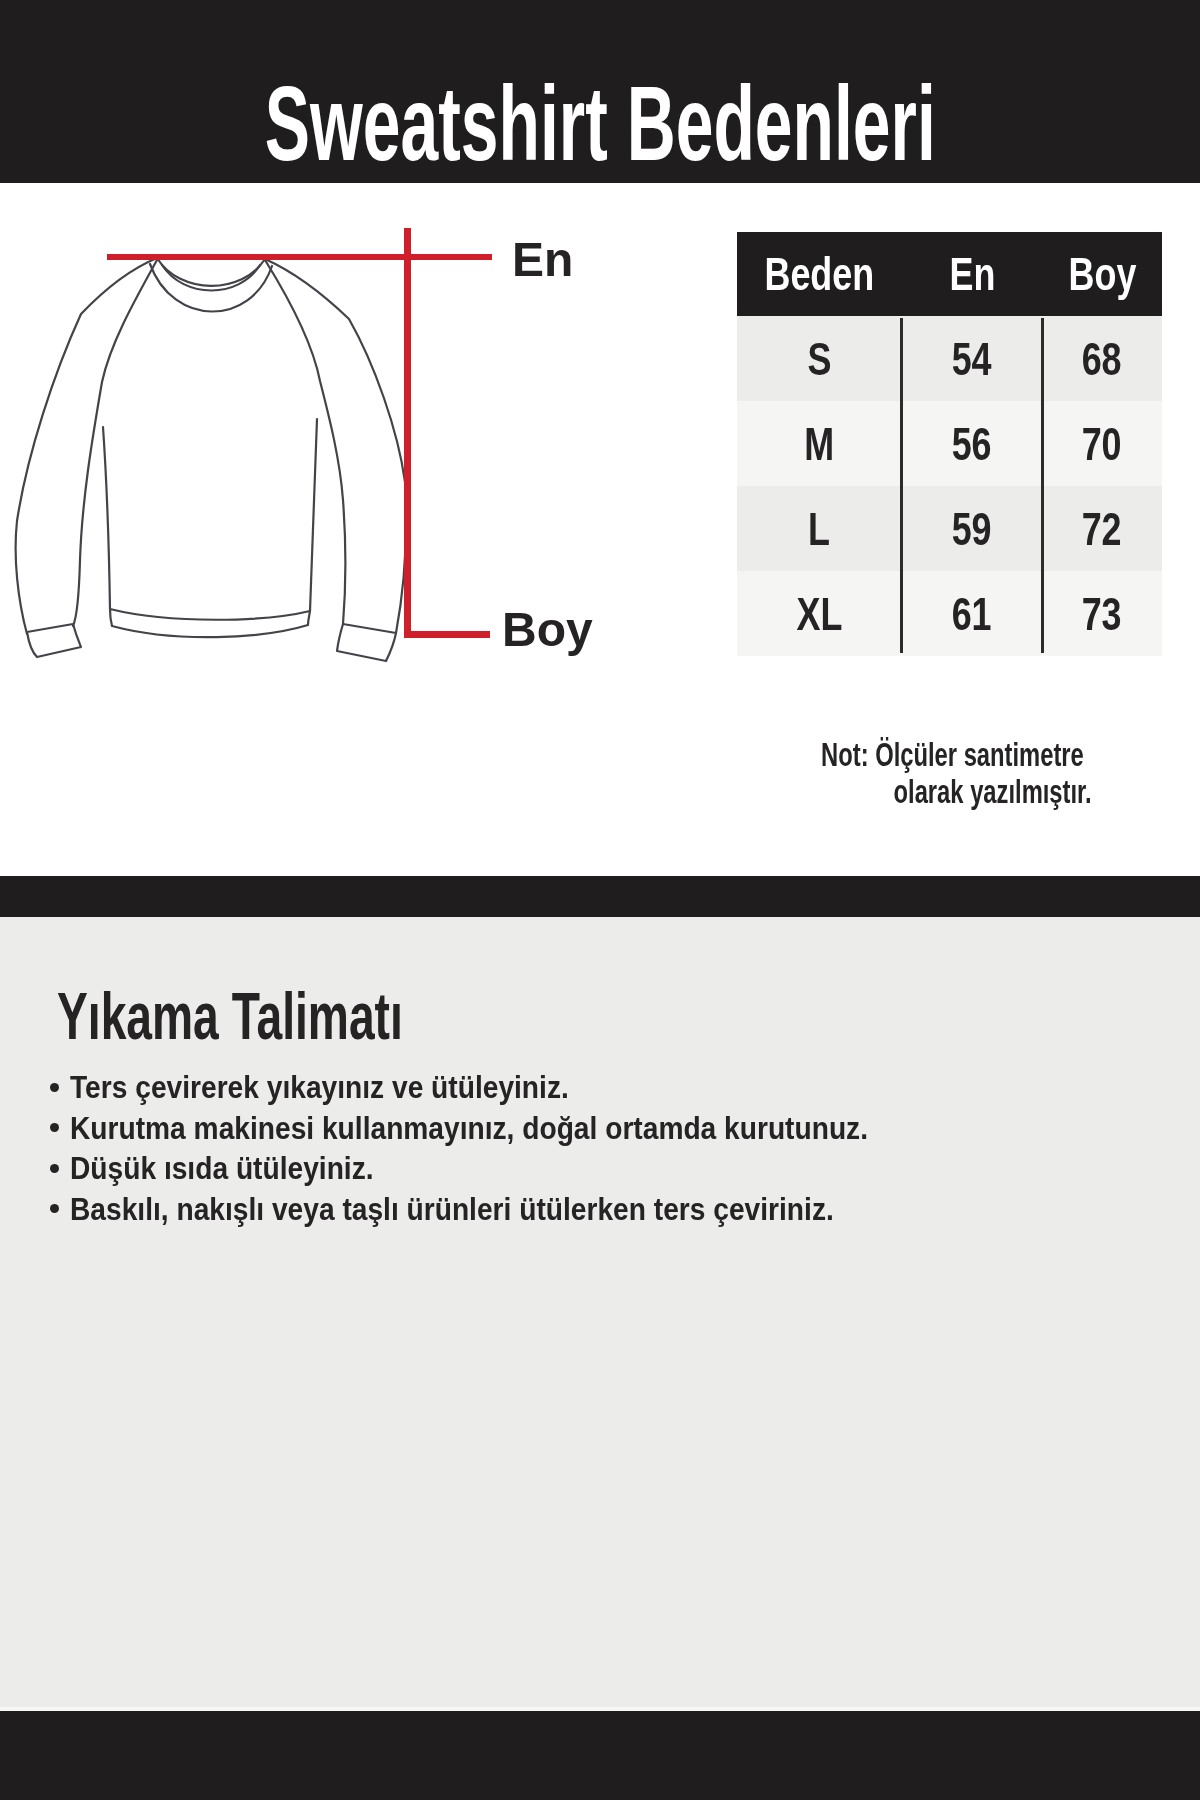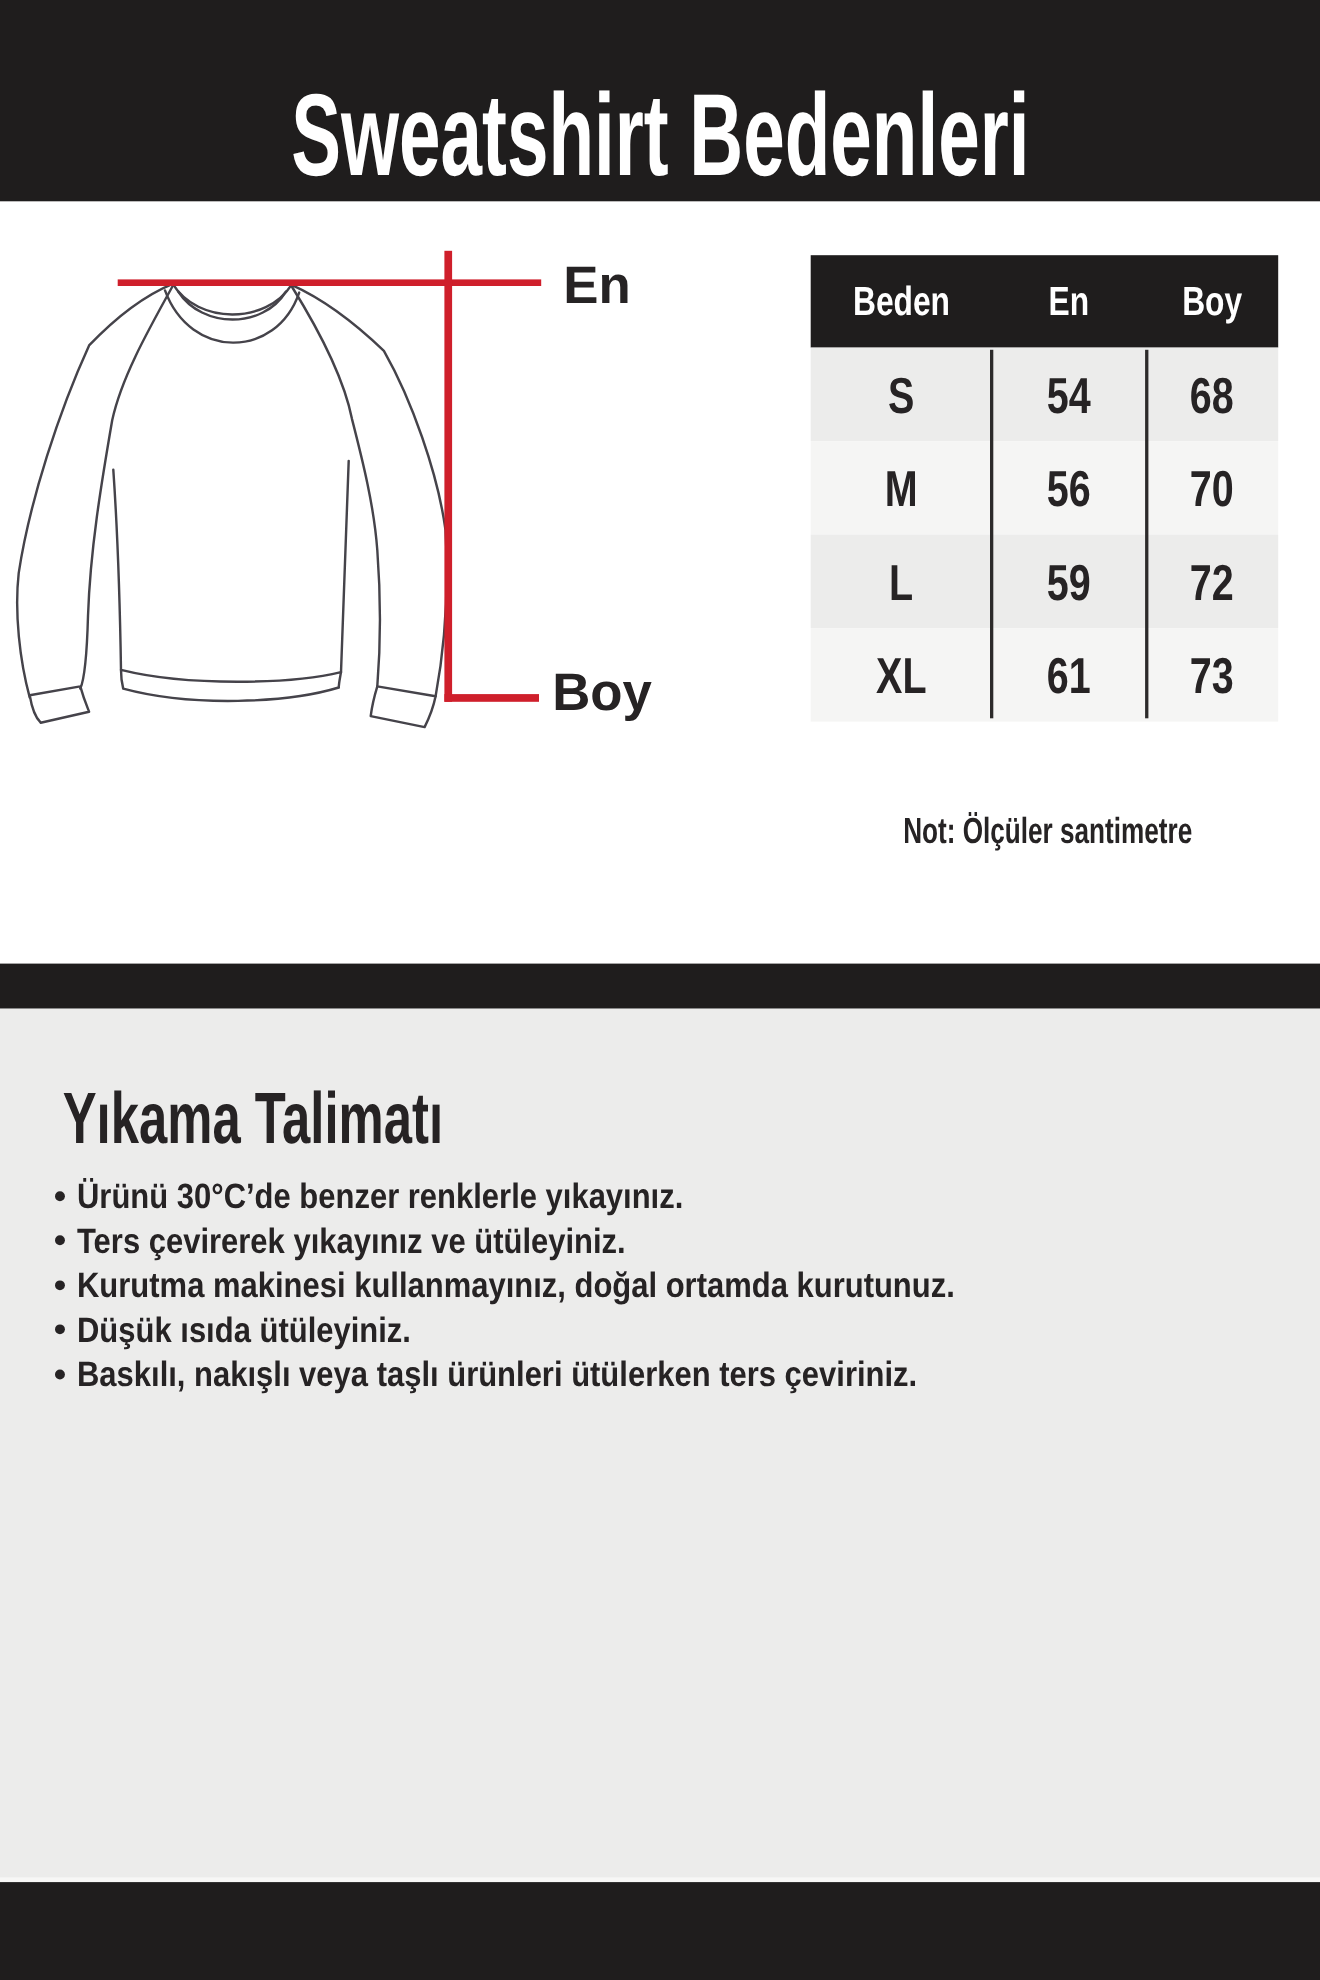--- a/index.html
+++ b/index.html
@@ -61,21 +61,21 @@
   .note.right-note{left:770px;top:736px;width:360px;line-height:37px;text-align:right;}
 
   
   .size-table{position:absolute;left:737px;top:232px;width:425px;}
   .size-thead{
     height:84px;background:var(--bar-black);
     display:grid;grid-template-columns:165px 140px 120px;
     align-items:center;
   }
   .size-thead .col-header{
-    color:#ffffff;font-weight:700;font-size:37px;text-align:center;white-space:nowrap;
+    color:#ffffff;font-weight:700;font-size:46px;text-align:center;white-space:nowrap;
   }
   .size-tbody{position:relative;width:425px;}
   .size-row{
     display:grid;grid-template-columns:165px 140px 120px;
     height:85px;align-items:center;
   }
   .size-row.stripe-dark{background:var(--row-dark);}
   .size-row.stripe-light{background:var(--row-light);}
   .size-cell{
     color:var(--text-dark);font-weight:700;font-size:46px;text-align:center;white-space:nowrap;
@@ -179,34 +179,31 @@
         <div class="size-row stripe-light">
           <div class="size-cell"><span class="sx78">XL</span></div>
           <div class="size-cell"><span class="sx78">61</span></div>
           <div class="size-cell"><span class="sx78">73</span></div>
         </div>
       </div>
   </div>
 
   <div class="note right-note">
     <span class="line"><span class="sx72">Not: Ölçüler santimetre</span></span>
+    <span class="line"><span class="sx72">olarak yazılmıştır.</span></span>
   </div>
 
   <div class="divider-bar"></div>
 
   <div class="care-section"></div>
   <div class="care-heading">
     <span class="sx70">Yıkama Talimatı</span>
   </div>
   <ul class="care-list">
 
-  <li>
-        <span class="bullet-dot"></span>
-        <span class="sx88">Ürünü 30°C’de benzer renklerle yıkayınız.</span>
-      </li>
       <li>
         <span class="bullet-dot"></span>
         <span class="sx88">Ters çevirerek yıkayınız ve ütüleyiniz.</span>
       </li>
       <li>
         <span class="bullet-dot"></span>
         <span class="sx88">Kurutma makinesi kullanmayınız, doğal ortamda kurutunuz.</span>
       </li>
       <li>
         <span class="bullet-dot"></span>

